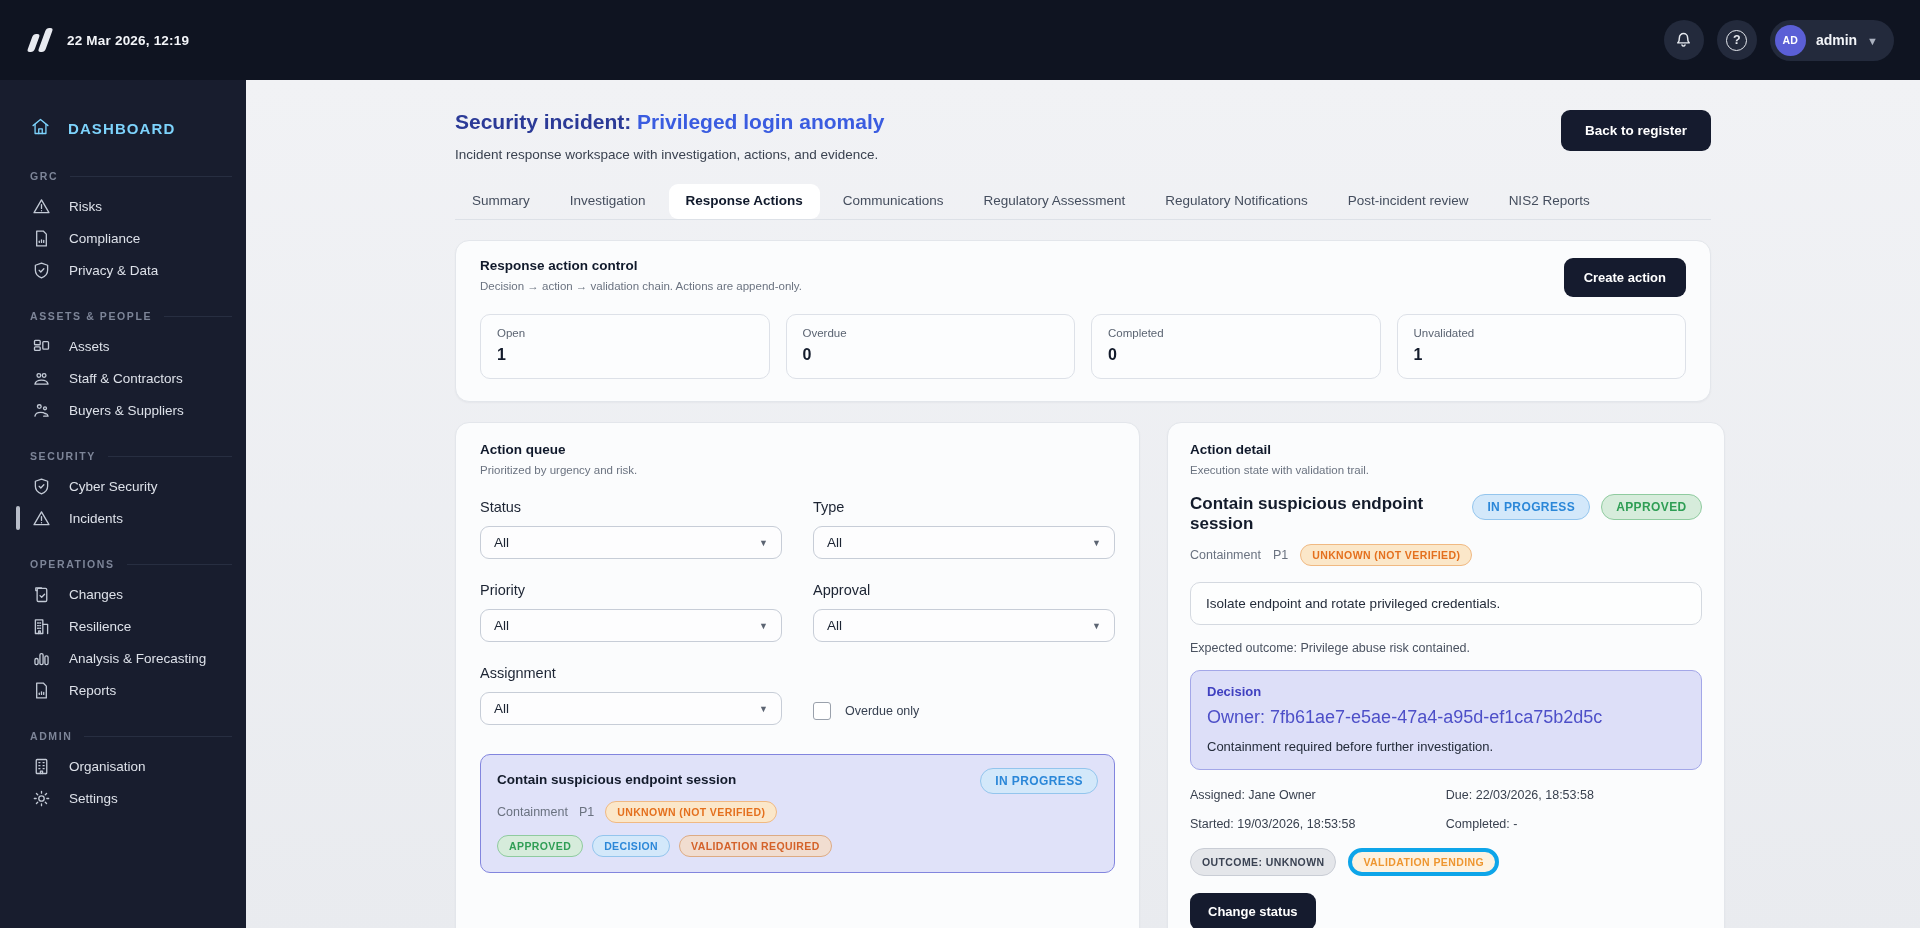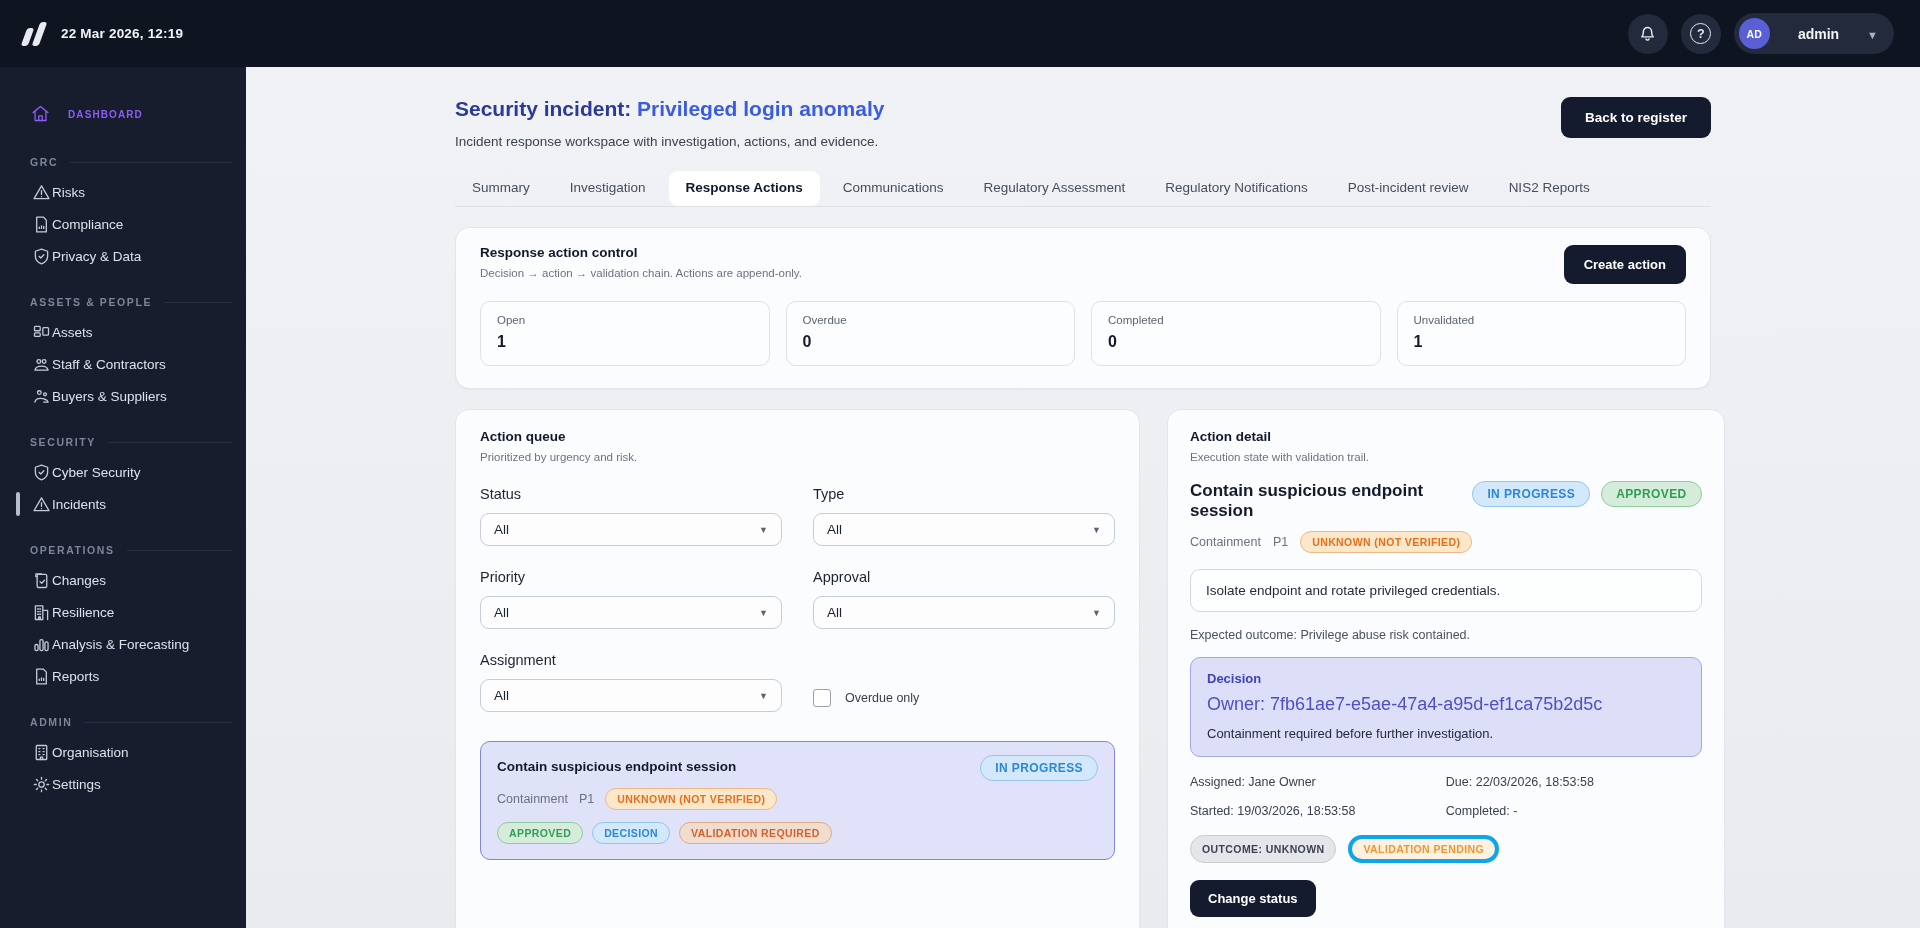--- a/index.html
+++ b/index.html
@@ -1,43 +1,43 @@
 <!DOCTYPE html>
 <html><head>
 <meta charset="utf-8">
 <style>
   * { margin:0; padding:0; box-sizing:border-box; }
   html,body { width:1920px; height:928px; overflow:hidden; }
   body { font-family:"Liberation Sans", sans-serif; background:#e9ebee; color:#1c2433; }
 
   
-  .topbar { height:67px; background:#0f1421; display:flex; align-items:center; justify-content:space-between; padding:0 26px 0 24px; }
+  .topbar { height:80px; background:#0f1421; display:flex; align-items:center; justify-content:space-between; padding:0 26px 0 30px; }
   .topbar-left { display:flex; align-items:center; gap:18px; }
   .logo { display:flex; gap:5px; }
   .logo span { width:7px; height:24px; background:#e8eaf0; border-radius:3px; transform:skewX(-20deg); display:block; }
   .logo span:first-child { height:18px; margin-top:6px; }
   .topbar-date { color:#f3f5f9; font-size:13.5px; font-weight:700; letter-spacing:.2px; }
   .topbar-right { display:flex; align-items:center; gap:13px; }
   .circle-btn { width:40px; height:40px; border-radius:50%; background:#232a3c; display:flex; align-items:center; justify-content:center; border:none; cursor:pointer; color:#e6e9ef; }
   .help-glyph { width:21px; height:21px; border:1.7px solid #e6e9ef; border-radius:50%; display:flex; align-items:center; justify-content:center; font-size:12.5px; font-weight:700; }
-  .user-pill { display:flex; align-items:center; gap:28px; background:#232a3c; border-radius:999px; padding:5px 16px 5px 5px; cursor:pointer;justify-content:space-between; }
+  .user-pill { display:flex; align-items:center; gap:10px; background:#232a3c; border-radius:999px; padding:5px 16px 5px 5px; cursor:pointer;justify-content:space-between; }
   .avatar { width:31px; height:31px; border-radius:50%; background:#5b5fd6; color:#fff; font-size:10.5px; font-weight:700; display:flex; align-items:center; justify-content:center; letter-spacing:.3px; }
   .user-name { color:#f3f5f9; font-size:14px; font-weight:600; }
   .user-caret { color:#aab1bf; font-size:11px; margin-top:2px; }
 
   
   .shell { display:flex; height:861px; }
   .sidebar { width:246px; background:#181d2e; flex:none; overflow:hidden; padding-top:24px; }
   .main { flex:1; background:linear-gradient(180deg,#f1f2f5 0%,#e9ebef 100%); overflow:hidden; }
 
   
-  .side-dash { display:flex; align-items:center; gap:17px; margin:6px 14px 10px 30px; padding:6px 0; color:#8b5cf6; font-size:10px; font-weight:700; letter-spacing:1.1px; cursor:pointer; }
+  .side-dash { display:flex; align-items:center; gap:17px; margin:6px 14px 10px 30px; padding:6px 0; color:#7dd3fc; font-size:15px; font-weight:700; letter-spacing:1.1px; cursor:pointer; }
   .section-head { display:flex; align-items:center; gap:12px; margin:24px 14px 8px 30px; color:#7d8598; font-size:10.5px; font-weight:700; letter-spacing:1.6px; }
   .section-head .rule { flex:1; height:1px; background:#272e41; }
-  .side-item { position:relative; display:flex; align-items:center; margin:0 14px 0 30px; padding:5px 0; color:#dde1e9; font-size:13.5px; cursor:pointer; }
+  .side-item { position:relative; display:flex; align-items:center; gap:17px; margin:0 14px 0 30px; padding:5px 0; color:#dde1e9; font-size:13.5px; cursor:pointer; }
   .side-item .ico { width:22px; height:22px; color:#c3cad6; display:flex; align-items:center; justify-content:center; }
   .side-item.active::before { content:""; position:absolute; left:-14px; top:4px; bottom:4px; width:4px; border-radius:2px; background:#b8bdc9; }
   svg.sic { width:21px; height:21px; stroke:currentColor; fill:none; stroke-width:1.5; stroke-linecap:round; stroke-linejoin:round; }
 
   
   .container { width:1256px; margin:0 auto; padding-top:30px; }
   .page-head { display:flex; justify-content:space-between; align-items:flex-start; }
   .page-title { font-size:21px; font-weight:700; }
   .page-title .t-prefix { color:#2b3a97; }
   .page-title .t-name { color:#3a5ce0; }

